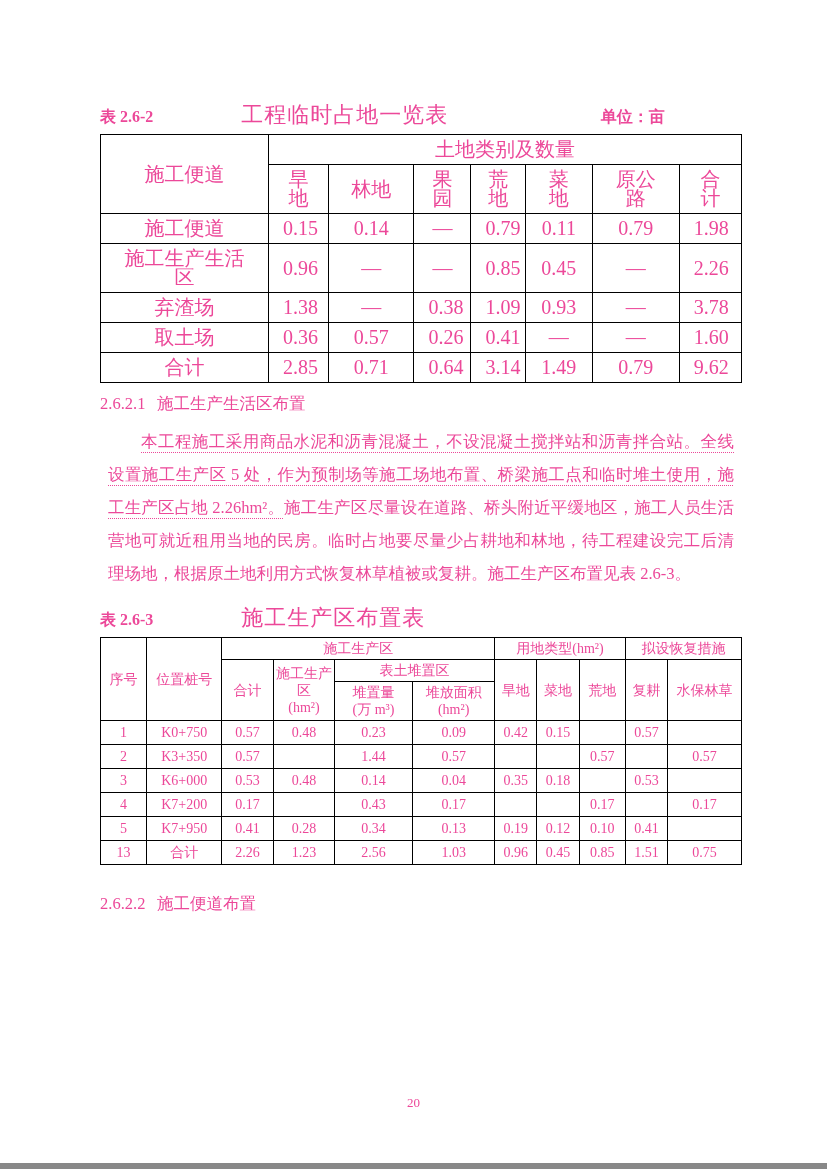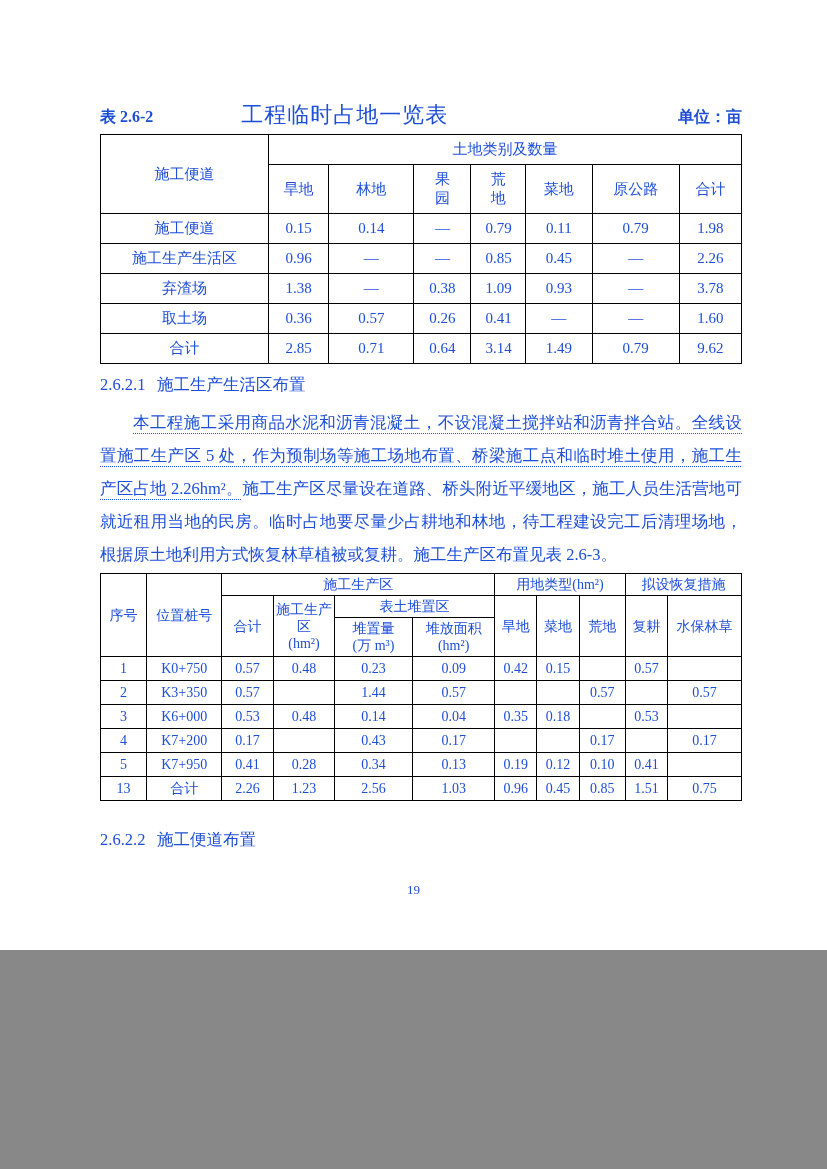--- a/index.html
+++ b/index.html
@@ -1,41 +1,41 @@
 <!DOCTYPE html>
 <html><head>
 <meta charset="utf-8">
 <style>
   html,body{margin:0;padding:0;background:#888;}
   .page{
-    width:827px;height:950px;background:#ffffff;color:#1d4ed8;
+    width:827px;height:1163px;background:#ffffff;color:#ec4899;
     font-family:"Liberation Serif","DejaVu Serif",serif;
     position:relative;box-sizing:border-box;
     padding:100px 85px 0 100px;
     margin:0 auto;overflow:hidden;
   }
   
   .caption-row{display:flex;align-items:baseline;font-size:16px;margin-bottom:4px;}
   .cap-left{width:22%;text-align:left;font-weight:bold;}
   .cap-center{flex:1;text-align:left;font-weight:normal;font-size:22px;letter-spacing:1px;}
-  .cap-right{width:22%;text-align:right;font-weight:bold;}
+  .cap-right{width:22%;font-weight:bold;}
   
   table{border-collapse:collapse;width:100%;table-layout:fixed;}
   td,th{border:1px solid #000;text-align:center;vertical-align:middle;font-weight:normal;
         overflow:hidden;}
   .t1{margin-top:2px;}
-  .t1 td,.t1 th{font-size:15px;line-height:19px;padding:5px 14px;}
+  .t1 td,.t1 th{font-size:20px;line-height:19px;padding:5px 14px;}
   .t2{margin-top:2px;}
   .t2 td,.t2 th{font-size:14px;line-height:17px;padding:2px 1px;}
   .t2 tbody td{padding:3px 1px;}
   
   .section-heading{font-size:16.5px;font-weight:normal;margin:10px 0 10px 0;}
   .section-heading .num{margin-right:0.7em;}
   
-  .par{font-size:16.5px;line-height:33px;text-align:justify;text-indent:2em;margin:0;}
+  .par{font-size:16.5px;line-height:33px;text-align:justify;text-indent:2em;margin:8px;}
   .u-dot{
     text-decoration:underline;
     text-decoration-style:dotted;
     text-decoration-thickness:1px;
     text-underline-offset:5px;
   }
   .gap-lg{margin-top:28px;}
   .cap2{margin-top:13px;}
   .page-number{position:absolute;left:0;bottom:52px;width:100%;text-align:center;font-size:13px;}
 </style>
@@ -130,20 +130,25 @@
     </tbody>
   </table>
 
   <div class="section-heading">
     <span class="num">2.6.2.1</span><span>施工生产生活区布置</span>
   </div>
   <p class="par">
     <span class="u-dot">本工程施工采用商品水泥和沥青混凝土，不设混凝土搅拌站和沥青拌合站。全线设置施工生产区 5 处，作为预制场等施工场地布置、桥梁施工点和临时堆土使用，施工生产区占地 2.26hm²。</span><span>施工生产区尽量设在道路、桥头附近平缓地区，施工人员生活营地可就近租用当地的民房。临时占地要尽量少占耕地和林地，待工程建设完工后清理场地，根据原土地利用方式恢复林草植被或复耕。施工生产区布置见表 2.6-3。</span>
   </p>
 
+  <div class="caption-row cap2">
+    <span class="cap-left">表 2.6-3</span>
+    <span class="cap-center">施工生产区布置表</span>
+    <span class="cap-right"></span>
+  </div>
 
   <table class="t2">
     <colgroup>
       <col style="width:7.2%">
         <col style="width:11.7%">
         <col style="width:8.1%">
         <col style="width:9.5%">
       <col style="width:12.2%">
         <col style="width:12.8%">
         <col style="width:6.6%">
@@ -254,15 +259,15 @@
         <td>1.51</td>
         <td>0.75</td>
       </tr>
     </tbody>
   </table>
 
   <div class="section-heading gap-lg">
     <span class="num">2.6.2.2</span><span>施工便道布置</span>
   </div>
 
-  <div class="page-number">19</div>
+  <div class="page-number">20</div>
 
 </div>
 
 </body></html>

